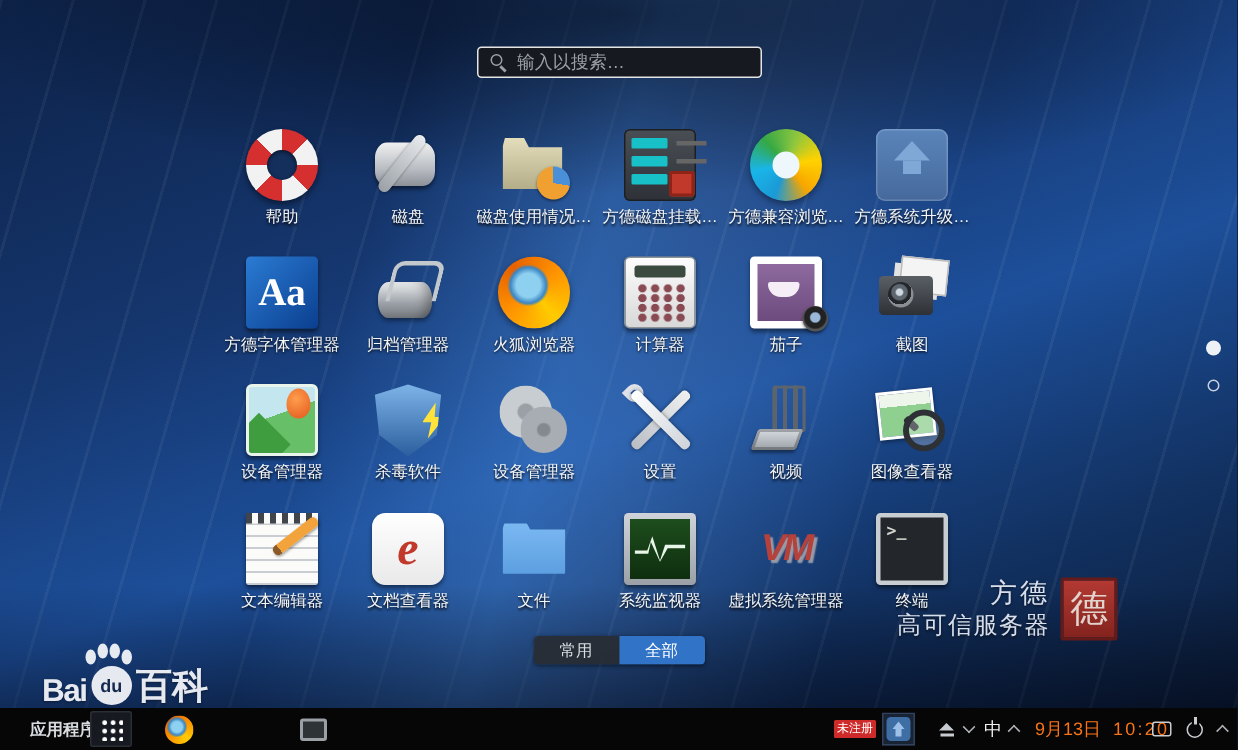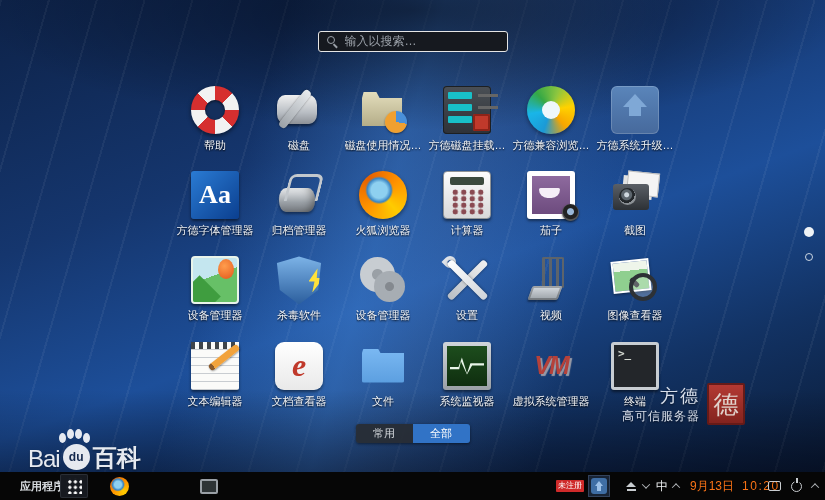--- a/index.html
+++ b/index.html
@@ -18,21 +18,21 @@
 
   
   .searchwrap { position:absolute; left:50%; top:31px; transform:translateX(-50%); width:190px; height:21px; }
   .searchwrap input { width:100%; height:100%; background:#16191f; border:1px solid #e5e5e5; border-radius:3px;
     color:#c8ccd2; font-size:12px; padding:1px 8px 2px 26px; outline:none; font-family:inherit; }
   .searchwrap input::placeholder { color:#9aa0a8; }
   .search-glass { position:absolute; left:9px; top:5px; width:8px; height:8px; border:1.5px solid #9aa0a8; border-radius:50%; }
   .search-glass::after { content:""; position:absolute; right:-4px; bottom:-3px; width:5px; height:1.5px; background:#9aa0a8; transform:rotate(45deg); }
 
   
-  .app-grid { position:absolute; left:173px; top:86px; width:504px; display:grid;
+  .app-grid { position:absolute; left:146px; top:86px; width:504px; display:grid;
     grid-template-columns:repeat(6,84px); row-gap:19px; }
   .app { width:84px; display:flex; flex-direction:column; align-items:center; cursor:default; }
   .applabel { margin-top:5px; font-size:11px; color:#f3f5f8; text-shadow:0 1px 2px #000; white-space:nowrap;
     max-width:84px; overflow:hidden; text-align:center; line-height:1.2; }
   .appicon { position:relative; width:48px; height:48px; }
   .appicon .glyph { position:absolute; inset:0; display:flex; align-items:center; justify-content:center; }
 
   .icon-help { border-radius:50%; background:conic-gradient(#d62f2f 0 45deg,#f2f2f2 0 90deg,#d62f2f 0 135deg,#f2f2f2 0 180deg,#d62f2f 0 225deg,#f2f2f2 0 270deg,#d62f2f 0 315deg,#f2f2f2 0); box-shadow:0 2px 4px rgba(0,0,0,.5); }
   .icon-help::after { content:""; position:absolute; inset:14px; border-radius:50%; background:#142f5c; box-shadow:inset 0 1px 3px rgba(0,0,0,.6); }
 
@@ -129,27 +129,27 @@
 
   
   .filter-toggle { position:absolute; left:50%; top:424px; transform:translateX(-50%); display:flex; border-radius:3px; overflow:hidden; box-shadow:0 1px 3px rgba(0,0,0,.5); }
   .filter-btn { width:57px; height:19px; font-size:11px; display:flex; align-items:center; justify-content:center; color:#d8dce0; background:rgba(40,45,51,.92); cursor:default; }
   .filter-btn.active { background:#3173c6; color:#fff; }
 
   
   .vendor-mark { position:absolute; right:80px; top:383px; display:flex; align-items:center; gap:7px; opacity:.92; }
   .vendor-text { text-align:right; color:#e9eef8; font-family:"Liberation Serif","DejaVu Serif",serif; text-shadow:0 1px 2px rgba(0,0,0,.6); }
   .vendor-line1 { font-size:18px; letter-spacing:2px; }
-  .vendor-line2 { font-size:12px; letter-spacing:1px; }
+  .vendor-line2 { font-size:16px; letter-spacing:1px; }
   .seal { width:38px; height:42px; background:linear-gradient(#c23b30,#8e241c); border:2px solid #6e1a14; border-radius:2px;
     display:flex; align-items:center; justify-content:center; color:#f3e2d8; font-size:25px; font-family:"Liberation Serif","DejaVu Serif",serif; }
 
   
   .baidu-mark { position:absolute; left:28px; top:444px; display:flex; align-items:flex-end; color:#f2f4f8; opacity:.95; z-index:30; text-shadow:0 1px 2px rgba(0,0,0,.4); }
-  .baidu-bai { font-size:24px; font-weight:normal; letter-spacing:-1px; line-height:1; }
+  .baidu-bai { font-size:21px; font-weight:bold; letter-spacing:-1px; line-height:1; }
   .paw { position:relative; width:27px; height:26px; background:#f2f4f8; border-radius:50%; margin:0 3px 1px 3px;
     display:flex; align-items:center; justify-content:center; color:#15294d; font-weight:bold; font-size:12px; text-shadow:none; }
   .paw::before { content:""; position:absolute; left:-4px; top:-11px; width:7px; height:10px; border-radius:50%; background:#f2f4f8;
     box-shadow:8px -4px 0 #f2f4f8, 16px -4px 0 #f2f4f8, 24px 0 0 #f2f4f8; }
   .baidu-ke { font-size:24px; font-weight:bold; line-height:1.1; }
 
   
   .taskbar { position:absolute; left:0; right:0; bottom:0; height:28px; background:#060606; z-index:20; color:#d8dce0; font-size:11px; }
   .taskbar .abs { position:absolute; top:0; height:28px; display:flex; align-items:center; }
   .app-menu { left:20px; gap:5px; cursor:default;font-weight:bold; }

